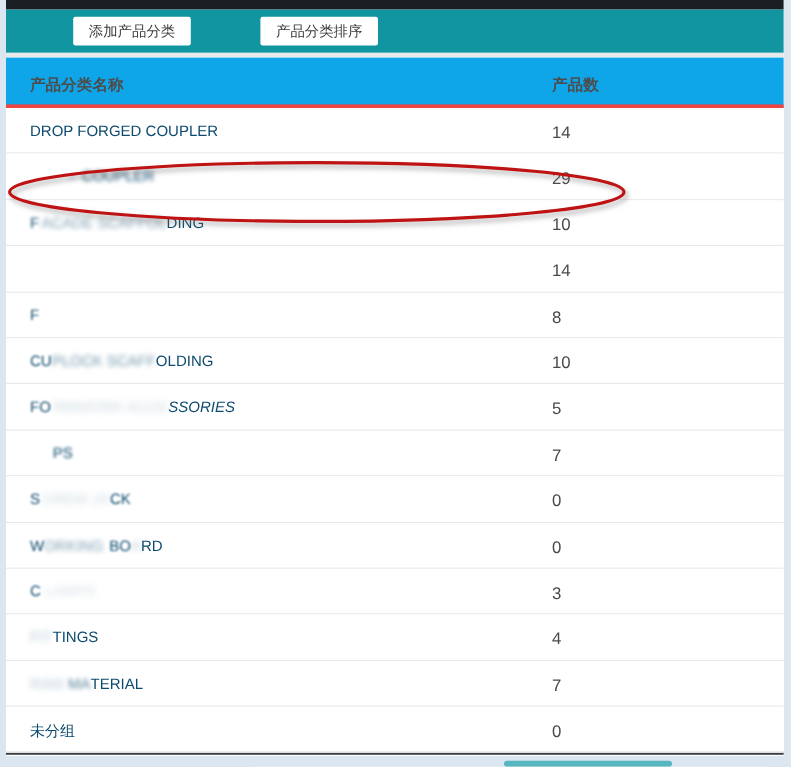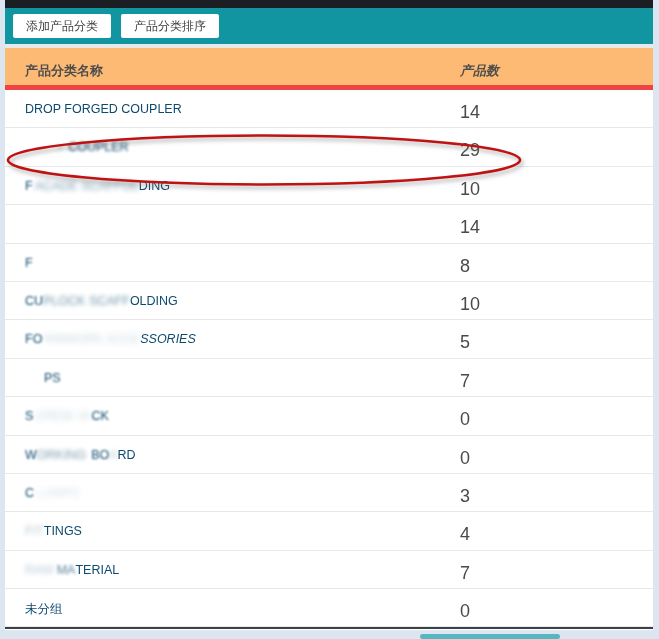--- a/index.html
+++ b/index.html
@@ -16,48 +16,49 @@
   .topbar { height:8px; background:#1b1e23; }
   .toolbar {
     height:36px; background:#1195a0;
     display:flex; align-items:center; padding-left:8px;
   }
   .tbtn {
     background:#ffffff; color:#3a3a3a; font-size:12px;
     border:none; border-radius:2px; padding:5px 13px;
     margin-right:10px; cursor:pointer; line-height:14px;
     font-family:"Liberation Sans", sans-serif;
+    margin-left:48px;
   }
   .graystrip { height:4px; background:#e7e9eb; }
   .content { background:#fff; position:relative; }
   .thead {
-    height:42px; position:relative; background:#fdba74;
-    border-bottom:5px solid #ef4444;
+    height:42px; position:relative; background:#0ea5e9;
+    border-bottom:3px solid #ef4444;
   }
   .thead .hname {
     position:absolute; left:20px; top:14px;
     font-size:13px; font-weight:bold; color:#4d4d4d;
   }
   .thead .hcount {
     position:absolute; left:455px; top:14px;
-    font-size:13px; font-weight:bold; color:#4d4d4d;font-style:italic;
+    font-size:13px; font-weight:bold; color:#4d4d4d;
   }
   .trow {
     height:38.4px; position:relative;
     border-bottom:1px solid #e8e8e8; background:#fff;
   }
   .cat-link {
     position:absolute; left:20px; top:12px;
     font-size:12.5px; color:#0c4a6e; text-decoration:none;
     white-space:nowrap; cursor:pointer;
   }
   .cat-link span { display:inline-block; }
   .count {
     position:absolute; left:455px; top:12px;
-    font-size:18px; color:#4a4a4a;
+    font-size:14px; color:#4a4a4a;
   }
   .bottomline { height:2px; background:#3c4146; }
   .annotation-svg {
     position:absolute; left:-2px; top:84px;
     width:524px; height:58px; pointer-events:none;
     filter:drop-shadow(2px 3px 2px rgba(110,110,110,0.55));
   }
   .teal-sliver {
     position:absolute; left:420px; bottom:0; width:140px; height:5px;
     background:#2ba7b0; border-radius:3px; opacity:0.75;

